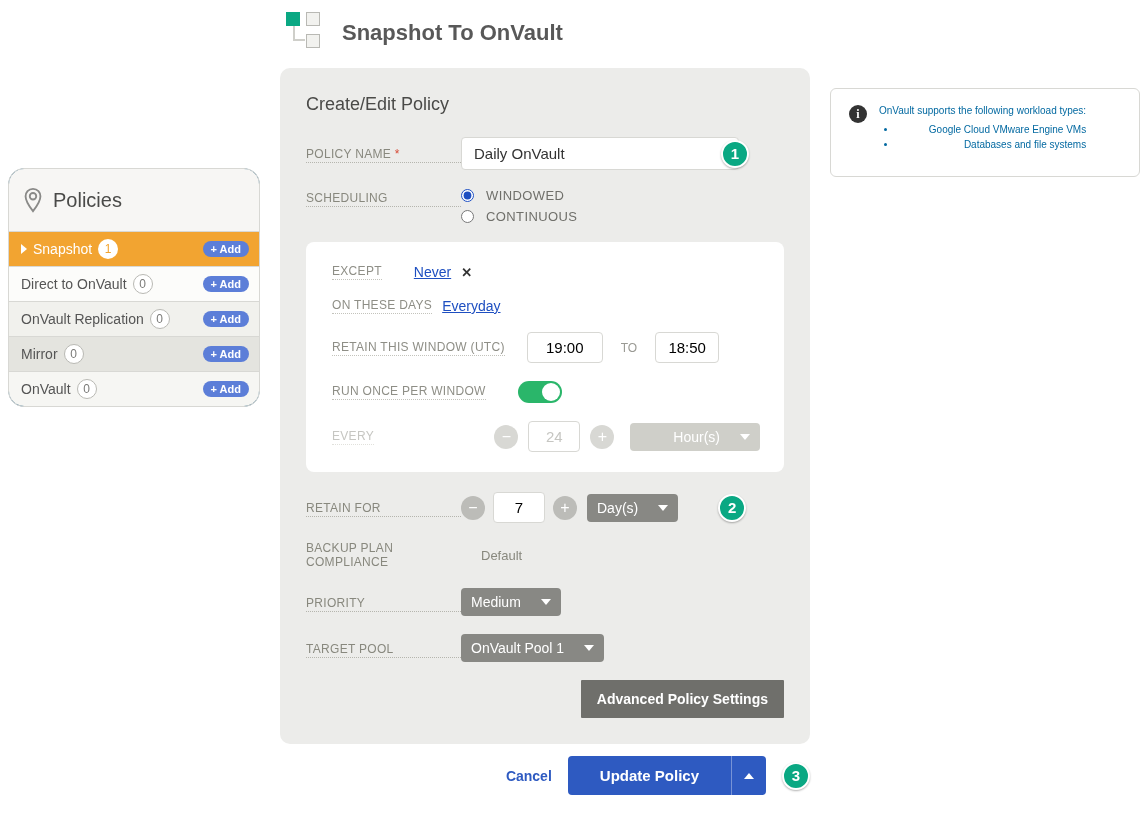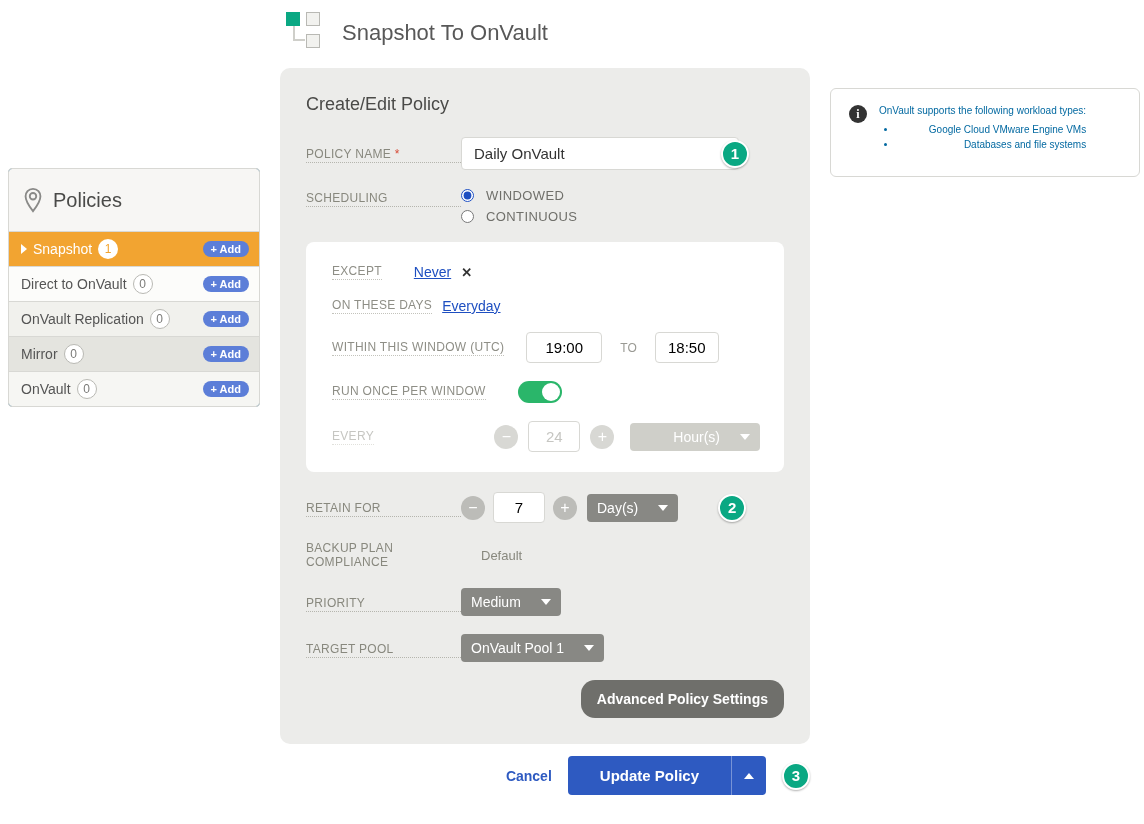--- a/index.html
+++ b/index.html
@@ -19,29 +19,29 @@
     --teal:#0aa883;
     --red:#d64a36;
   }
   *{box-sizing:border-box;font-family:Arial,Helvetica,sans-serif;}
   body{margin:0;background:var(--bg);color:var(--text);}
   .page{display:flex;gap:20px;padding:8px 8px 40px 8px;width:1144px;margin:0 auto;align-items:flex-start;}
 
   
   .center-col{display:flex;flex-direction:column;flex:0 0 530px;}
   .title-bar{display:flex;align-items:center;gap:16px;margin:2px 0 12px 0;}
-  .page-title{font-size:22px;color:#585858;font-weight:400;}
+  .page-title{font-size:22px;color:#585858;font-weight:700;}
   .branch-icon{position:relative;width:46px;height:46px;}
   .branch-icon .sq{position:absolute;width:14px;height:14px;border:1px solid #b9b9b4;background:#f2f2ef;}
   .branch-icon .sq.fill{background:var(--teal);border-color:var(--teal);}
   .branch-icon .line{position:absolute;background:#cfcfca;}
 
   
   .left-col{width:252px;flex:0 0 252px;margin-top:160px;}
-  .sidebar-card{border:1px solid var(--border);border-radius:4px;overflow:hidden;background:#0c4a6e;}
+  .sidebar-card{border:1px solid var(--border);border-radius:16px;overflow:hidden;background:#0c4a6e;}
   .sidebar-title{display:flex;align-items:center;gap:10px;padding:18px 14px;font-size:20px;color:#4a4a48;background:var(--panel2);}
   .pin-icon{width:20px;height:26px;display:inline-block;}
   .pin-icon svg{display:block;}
   .policy-row{display:flex;align-items:center;justify-content:space-between;padding:7px 10px 7px 12px;font-size:14px;border-top:1px solid var(--border);color:#555;}
   .policy-row.active{background:var(--orange);color:#fff;}
   .policy-row .lead{display:flex;align-items:center;gap:6px;}
   .chev-right{width:0;height:0;border-top:5px solid transparent;border-bottom:5px solid transparent;border-left:6px solid #fff;}
   .count-circ{display:inline-flex;align-items:center;justify-content:center;width:20px;height:20px;border-radius:10px;border:1px solid #b9b9b4;font-size:12px;color:#7a7a78;background:#fff;}
   .policy-row.active .count-circ{background:#fff;color:var(--orange);border:none;}
   .add-pill{background:var(--pill);color:#fff;border-radius:12px;font-size:11px;font-weight:bold;padding:2px 8px;display:inline-flex;align-items:center;gap:2px;}
@@ -68,21 +68,21 @@
   .step-btn{width:24px;height:24px;border-radius:12px;background:#bcbcb8;color:#fff;display:inline-flex;align-items:center;justify-content:center;font-size:16px;cursor:pointer;user-select:none;}
   .step-btn.dim{background:#d8d8d4;}
   .dropdown{background:var(--drop);color:#fff;border-radius:4px;padding:6px 10px;font-size:14px;display:inline-flex;align-items:center;gap:20px;cursor:pointer;}
   .dropdown.dim{background:#cfcfc9;padding-left:43px;}
   .dropdown .dd-arrow{width:0;height:0;border-left:5px solid transparent;border-right:5px solid transparent;border-top:6px solid #fff;}
   .switch{width:44px;height:22px;border-radius:11px;position:relative;background:#2ab66a;}
   .switch .knob{position:absolute;width:18px;height:18px;border-radius:9px;background:#fff;top:2px;right:2px;}
 
   .compl-val{color:#88887e;font-size:13px;}
 
-  .adv-btn{background:#6f6f6b;color:#fff;border:none;border-radius:14px;padding:11px 16px;font-size:14px;font-weight:bold;float:right;cursor:pointer;}
+  .adv-btn{background:#6f6f6b;color:#fff;border:none;border-radius:1px;padding:11px 16px;font-size:14px;font-weight:bold;float:right;cursor:pointer;}
   .clearfix::after{content:"";display:block;clear:both;}
 
   .footer-bar{display:flex;align-items:center;justify-content:flex-end;gap:16px;margin-top:12px;}
   .cancel-link{color:var(--accent);font-size:14px;font-weight:bold;cursor:pointer;}
   .primary-btn{display:flex;align-items:stretch;}
   .primary-btn .main{background:var(--accent);color:#fff;border:none;padding:11px 32px;font-size:15px;font-weight:bold;border-radius:4px 0 0 4px;cursor:pointer;}
   .primary-btn .drop{background:var(--accent);color:#fff;border:none;border-left:1px solid rgba(255,255,255,.35);border-radius:0 4px 4px 0;padding:0 12px;display:flex;align-items:center;cursor:pointer;}
   .primary-btn .drop .tri{width:0;height:0;border-left:5px solid transparent;border-right:5px solid transparent;border-bottom:6px solid #fff;}
 
   
@@ -193,21 +193,21 @@
         <div class="inner-row">
           <span class="inner-label">EXCEPT</span>
           <span style="margin-left:22px" class="link-val">Never</span>
           <span class="close-x">✕</span>
         </div>
         <div class="inner-row">
           <span class="inner-label">ON THESE DAYS</span>
           <span class="link-val">Everyday</span>
         </div>
         <div class="inner-row">
-          <span class="inner-label">WITHIN THIS WINDOW (UTC)</span>
+          <span class="inner-label">RETAIN THIS WINDOW (UTC)</span>
           <input class="num-input" style="width: 76px; margin-left: 12px;" value="19:00">
           <span class="to-sep">TO</span>
           <input class="num-input" style="width: 64px;" value="18:50">
         </div>
         <div class="inner-row">
           <span class="inner-label">RUN ONCE PER WINDOW</span>
           <span style="flex:0 0 12px"></span>
           <span class="switch">
               <span class="knob"></span>
             </span>

